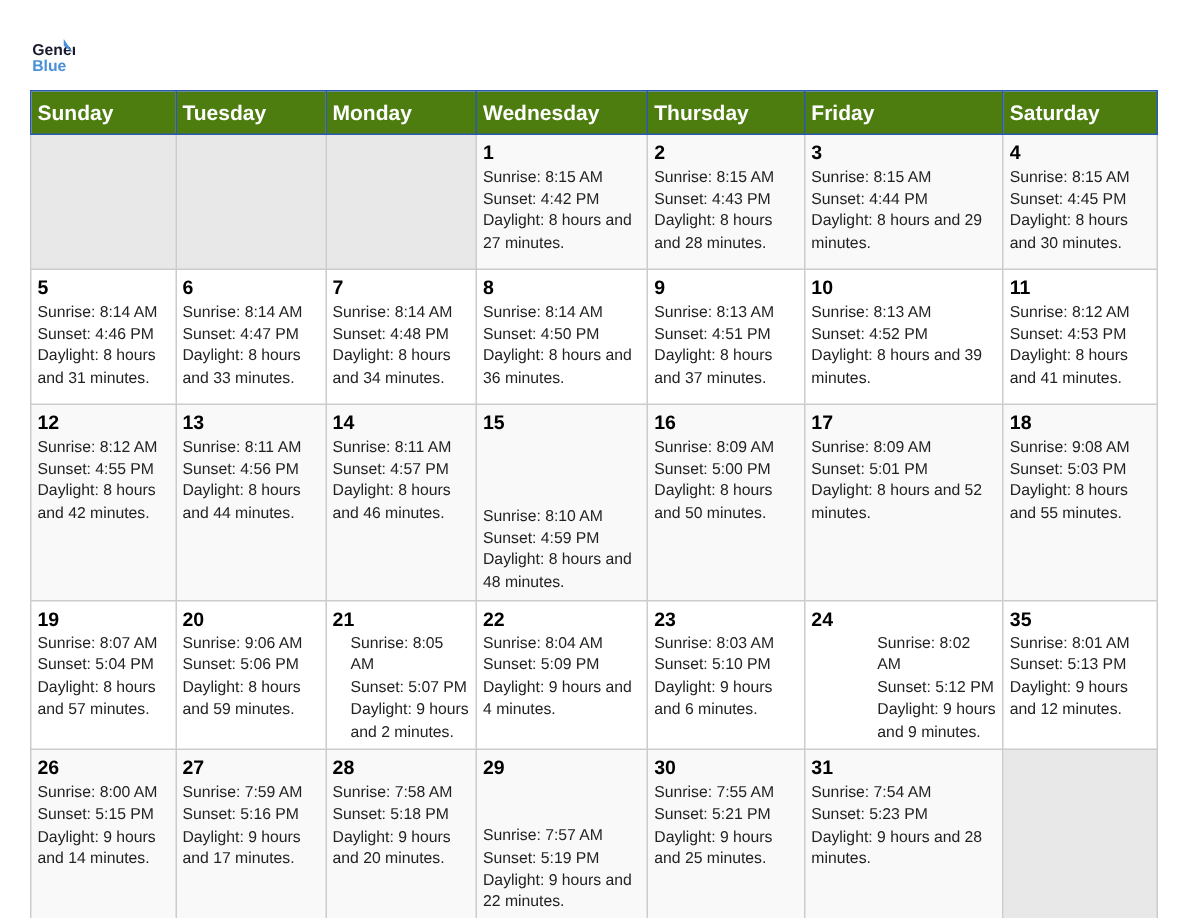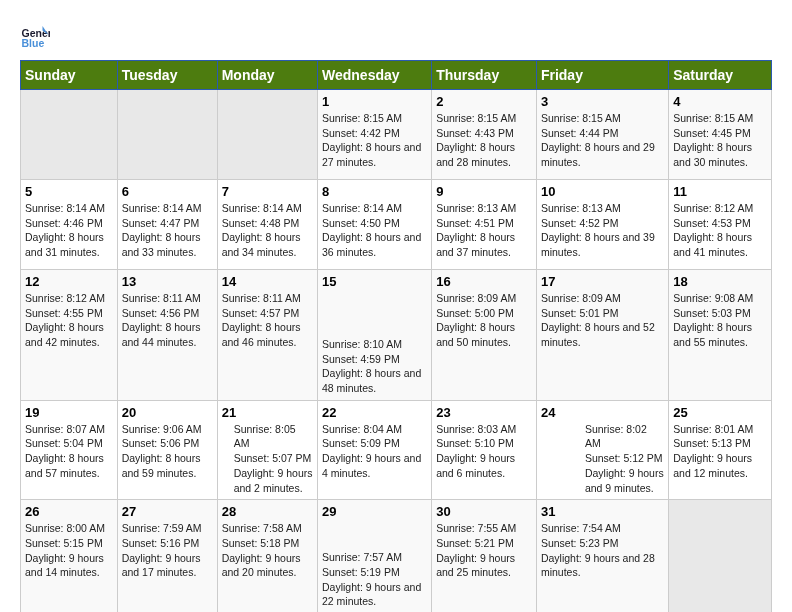--- a/index.html
+++ b/index.html
@@ -255,21 +255,21 @@
 Sunset: 5:10 PM
 Daylight: 9 hours and 6 minutes.</div>
         </td>
         <td>
           <div class="day-num">24</div>
           <div class="day-info" style="white-space: pre-line; margin-left: 44px;">Sunrise: 8:02 AM
 Sunset: 5:12 PM
 Daylight: 9 hours and 9 minutes.</div>
         </td>
         <td>
-          <div class="day-num">25</div>
+          <div class="day-num">35</div>
           <div class="day-info" style="white-space: pre-line;">Sunrise: 8:01 AM
 Sunset: 5:13 PM
 Daylight: 9 hours and 12 minutes.</div>
         </td>
       </tr>
       <tr>
         <td>
           <div class="day-num">26</div>
           <div class="day-info" style="white-space: pre-line;">Sunrise: 8:00 AM
 Sunset: 5:15 PM

